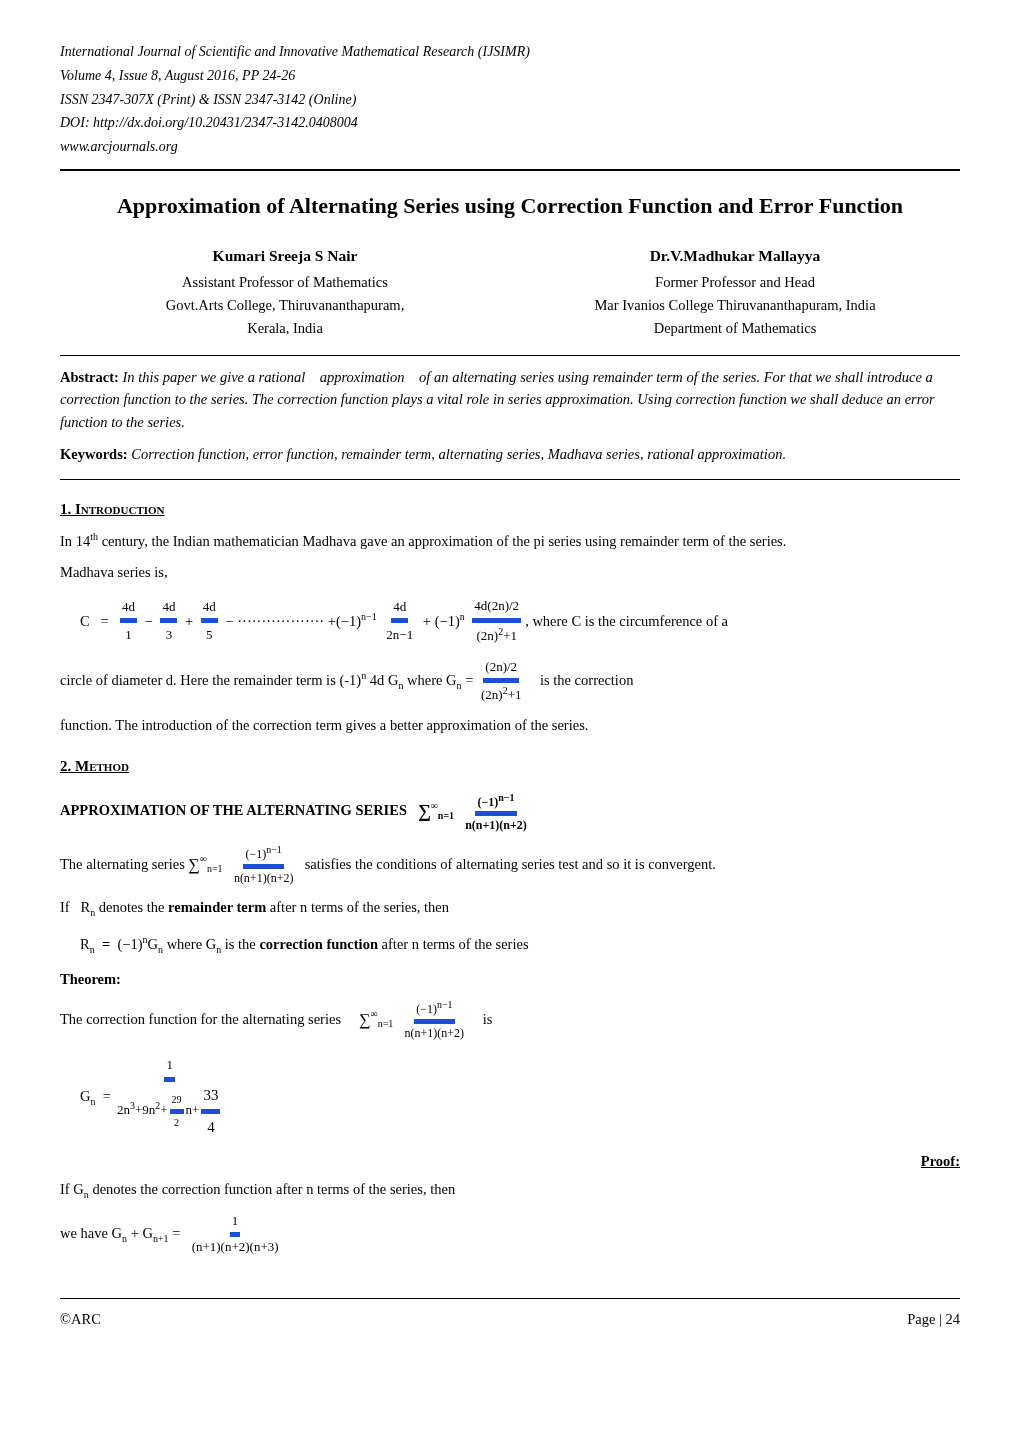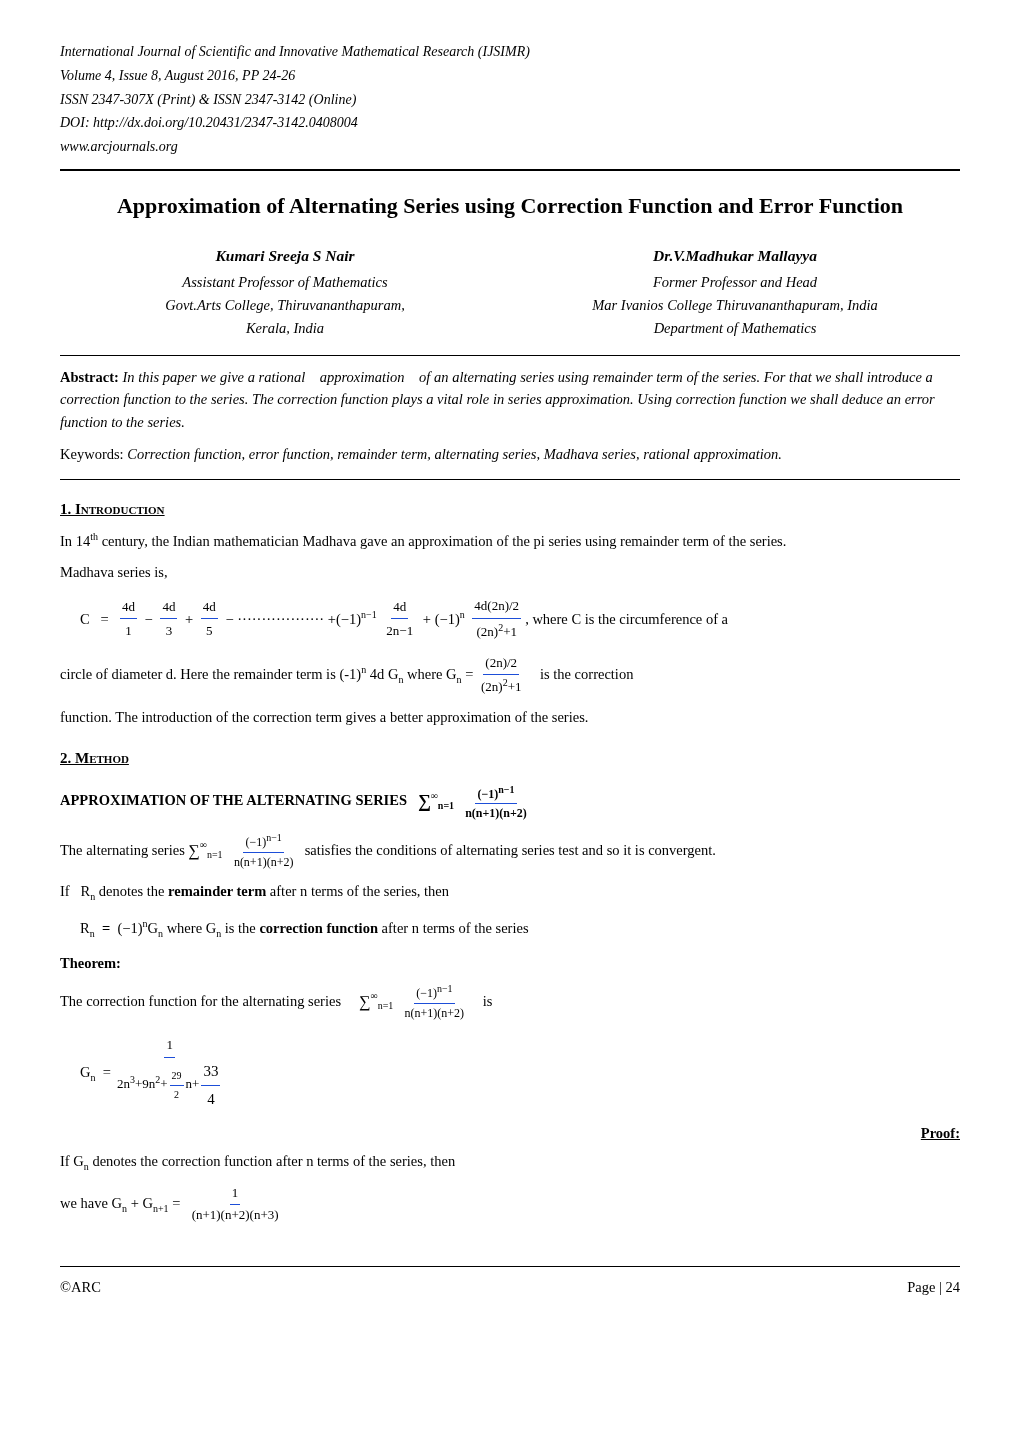--- a/index.html
+++ b/index.html
@@ -28,21 +28,20 @@
       text-align: center;
       font-size: 22px;
       font-weight: bold;
       margin-bottom: 22px;
       line-height: 1.4;
     }
     .authors-row {
       display: flex;
       justify-content: space-around;
       margin-bottom: 12px;
-      font-style: italic;
     }
     .author-block {
       text-align: center;
       flex: 1;
     }
     .author-name {
       font-weight: bold;
       font-size: 15.5px;
       margin-bottom: 4px;
     }
@@ -63,21 +62,21 @@
     .abstract-block .label {
       font-weight: bold;
     }
     .keywords-block {
       font-size: 14.5px;
       line-height: 1.55;
       font-style: italic;
       margin-bottom: 4px;
     }
     .keywords-block .label {
-      font-weight: normal;
+      font-weight: bold;
       font-style: normal;
     }
     .section-heading {
       font-size: 15px;
       font-weight: bold;
       margin: 18px 0 8px 0;
       text-decoration: underline;
       font-variant: small-caps;
     }
     .body-text {
@@ -94,21 +93,21 @@
     sub { font-size: 10px; }
     .frac {
       display: inline-flex;
       flex-direction: column;
       align-items: center;
       vertical-align: middle;
       margin: 0 2px;
       font-size: 13px;
     }
     .frac .num {
-      border-bottom: 1px solid #1d4ed8;
+      border-bottom: 5px solid #1d4ed8;
       padding: 0 2px;
       text-align: right;
     }
     .frac .den {
       padding: 0 2px;
       text-align: center;
     }
     .formula-line {
       display: flex;
       align-items: center;

